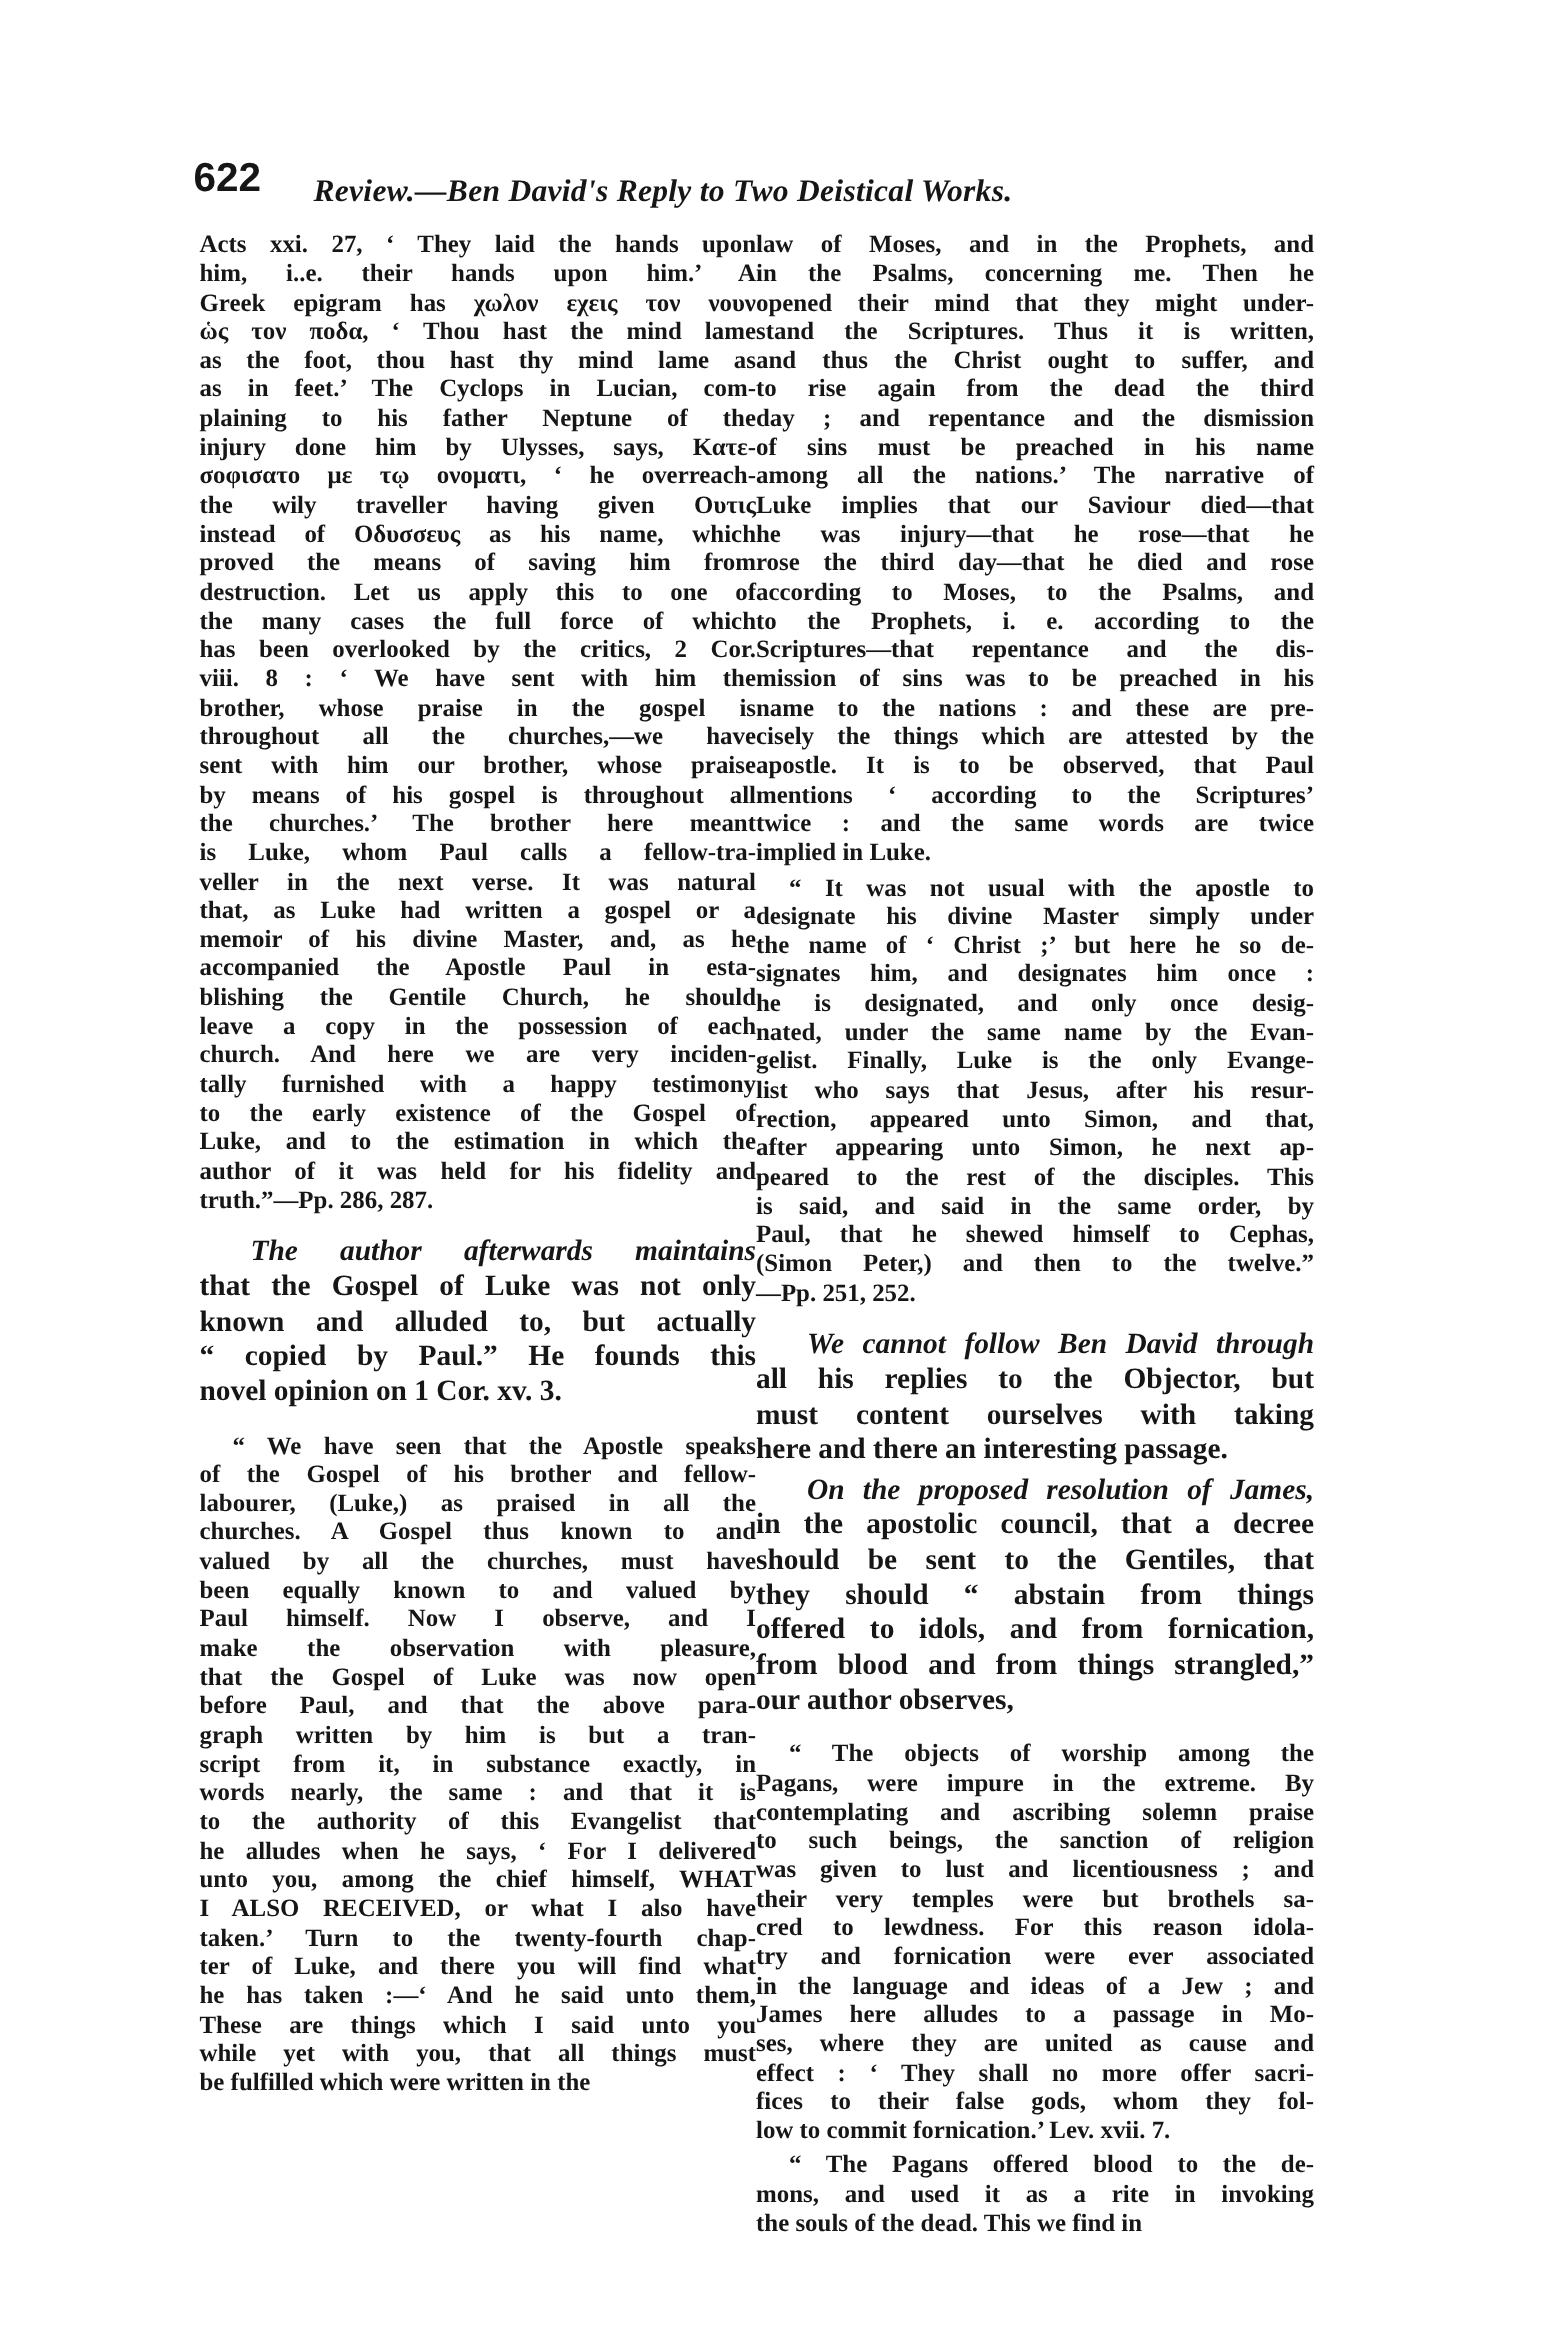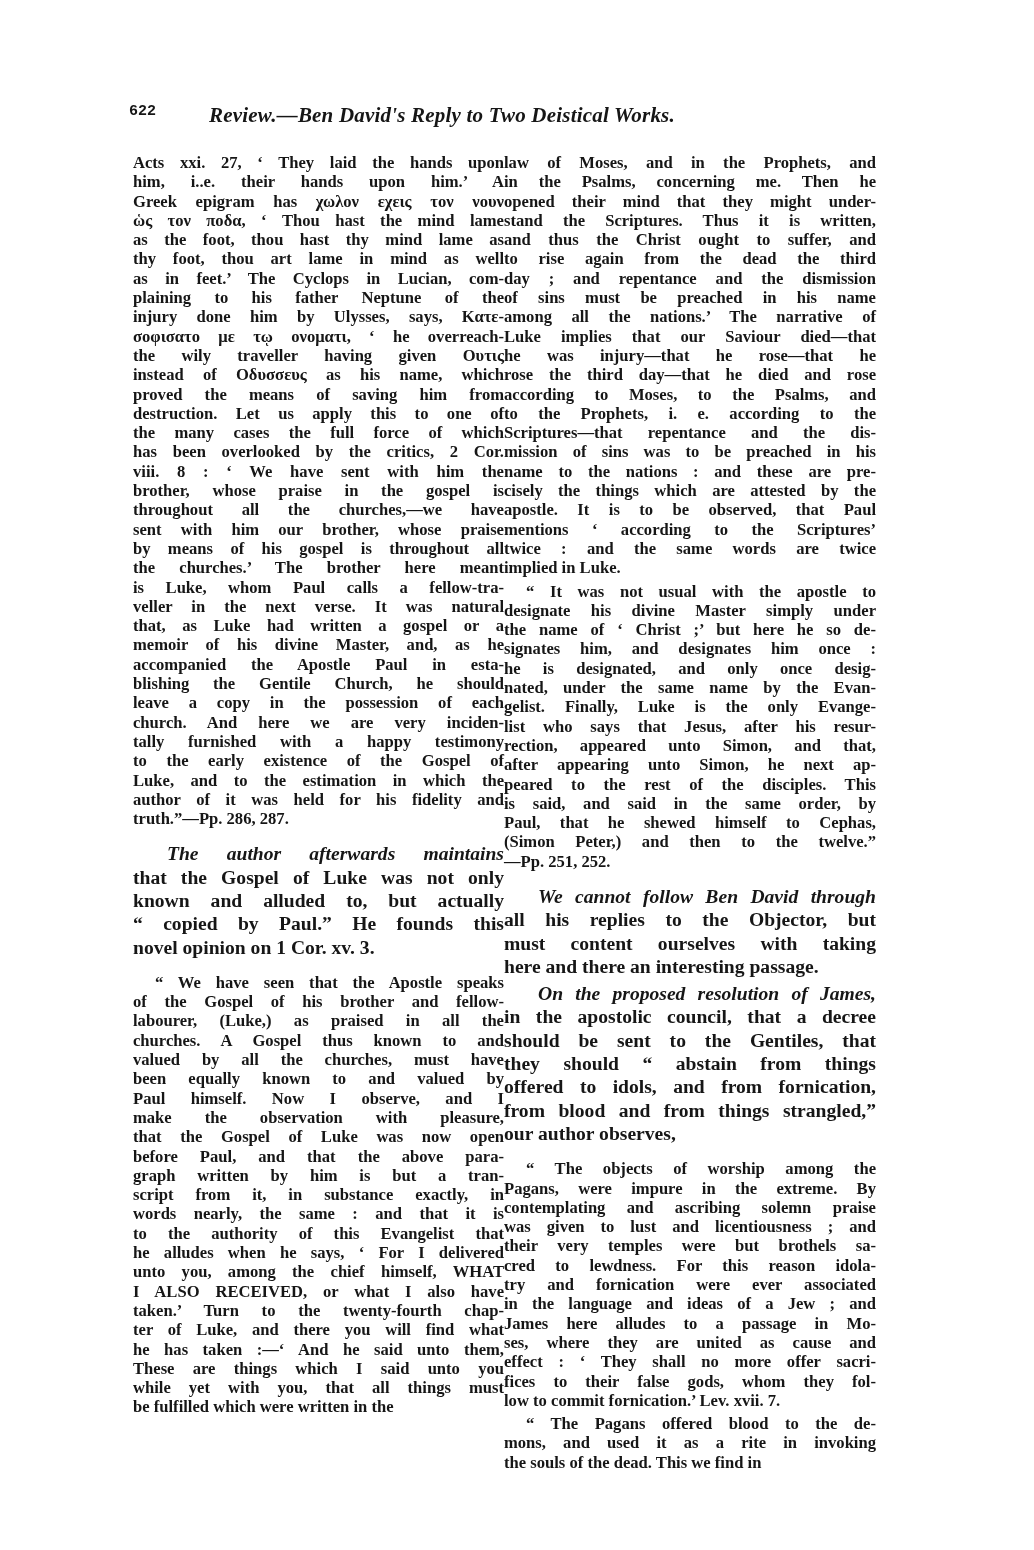--- a/index.html
+++ b/index.html
@@ -1,19 +1,19 @@
 <!DOCTYPE html>
 <html><head>
   <meta charset="utf-8">
   <style>
     html, body { margin: 0; padding: 0; background: #ffffff; }
     body { width: 1034px; height: 1550px; position: relative; overflow: hidden; font-family: "DejaVu Serif", "Liberation Serif", serif; color: #161616; }
     .header { position: absolute; top: 103px; left: 129px; width: 790px; height: 30px; }
-    .page-num { position: absolute; left: 0; top: 0; font-family: Liberation Mono, monospace; font-weight: bold; font-size: 15px; }
-    .running-title { position: absolute; left: 80px; top: 0; font-family: "Liberation Serif", serif; font-weight: bold; font-style: italic; font-size: 21px; letter-spacing: 0.2px; }
+    .page-num { position: absolute; left: 0; top: 0; font-family: Liberation Sans, sans-serif; font-weight: bold; font-size: 27px; }
+    .running-title { position: absolute; left: 80px; top: 12px; font-family: "Liberation Serif", serif; font-weight: bold; font-style: italic; font-size: 21px; letter-spacing: 0.2px; }
     .col { position: absolute; top: 153px; }
     .col-left { left: 133px; width: 371px; }
     .col-right { left: 504px; width: 372px; }
     .para { margin: 0; }
     .line { display: block; height: 19.3px; line-height: 19.3px; font-family: "Liberation Serif", serif; font-weight: bold; font-size: 16.6px; text-align: justify; text-align-last: justify; white-space: nowrap; overflow: visible; }
     .line.last { text-align-last: left; }
     .line.indent { padding-left: 22px; }
     .big .line { height: 23.3px; line-height: 23.3px; font-size: 19.6px; font-weight: bold; }
     .big .line.indent { padding-left: 34px; font-style: italic; }
     .gap-md { height: 14px; }
@@ -27,21 +27,20 @@
   <span class="running-title">Review.—Ben David's Reply to Two Deistical Works.</span>
 </div>
 
 <div class="col col-left">
   <div class="para">
       <span class="line">Acts xxi. 27, ‘ They laid the hands upon</span>
       <span class="line">him, i..e. their hands upon him.’ A</span>
       <span class="line">Greek epigram has χωλον εχεις τον νουν</span>
       <span class="line">ὡς τον ποδα, ‘ Thou hast the mind lame</span>
       <span class="line">as the foot, thou hast thy mind lame as</span>
-      <span class="line">thy foot, thou art lame in mind as well</span>
       <span class="line">as in feet.’ The Cyclops in Lucian, com-</span>
       <span class="line">plaining to his father Neptune of the</span>
       <span class="line">injury done him by Ulysses, says, Κατε-</span>
       <span class="line">σοφισατο με τῳ ονοματι, ‘ he overreach-</span>
       <span class="line">the wily traveller having given Ουτις</span>
       <span class="line">instead of Οδυσσευς as his name, which</span>
       <span class="line">proved the means of saving him from</span>
       <span class="line">destruction. Let us apply this to one of</span>
       <span class="line">the many cases the full force of which</span>
       <span class="line">has been overlooked by the critics, 2 Cor.</span>
@@ -159,20 +158,21 @@
       <span class="line">they should “ abstain from things</span>
       <span class="line">offered to idols, and from fornication,</span>
       <span class="line">from blood and from things strangled,”</span>
       <span class="line last">our author observes,</span>
     </div>
   <div class="gap-md"></div>
   <div class="para">
       <span class="line indent">“ The objects of worship among the</span>
       <span class="line">Pagans, were impure in the extreme. By</span>
       <span class="line">contemplating and ascribing solemn praise</span>
+      <span class="line">to such beings, the sanction of religion</span>
       <span class="line">was given to lust and licentiousness ; and</span>
       <span class="line">their very temples were but brothels sa-</span>
       <span class="line">cred to lewdness. For this reason idola-</span>
       <span class="line">try and fornication were ever associated</span>
       <span class="line">in the language and ideas of a Jew ; and</span>
       <span class="line">James here alludes to a passage in Mo-</span>
       <span class="line">ses, where they are united as cause and</span>
       <span class="line">effect : ‘ They shall no more offer sacri-</span>
       <span class="line">fices to their false gods, whom they fol-</span>
       <span class="line last">low to commit fornication.’ Lev. xvii. 7.</span>

